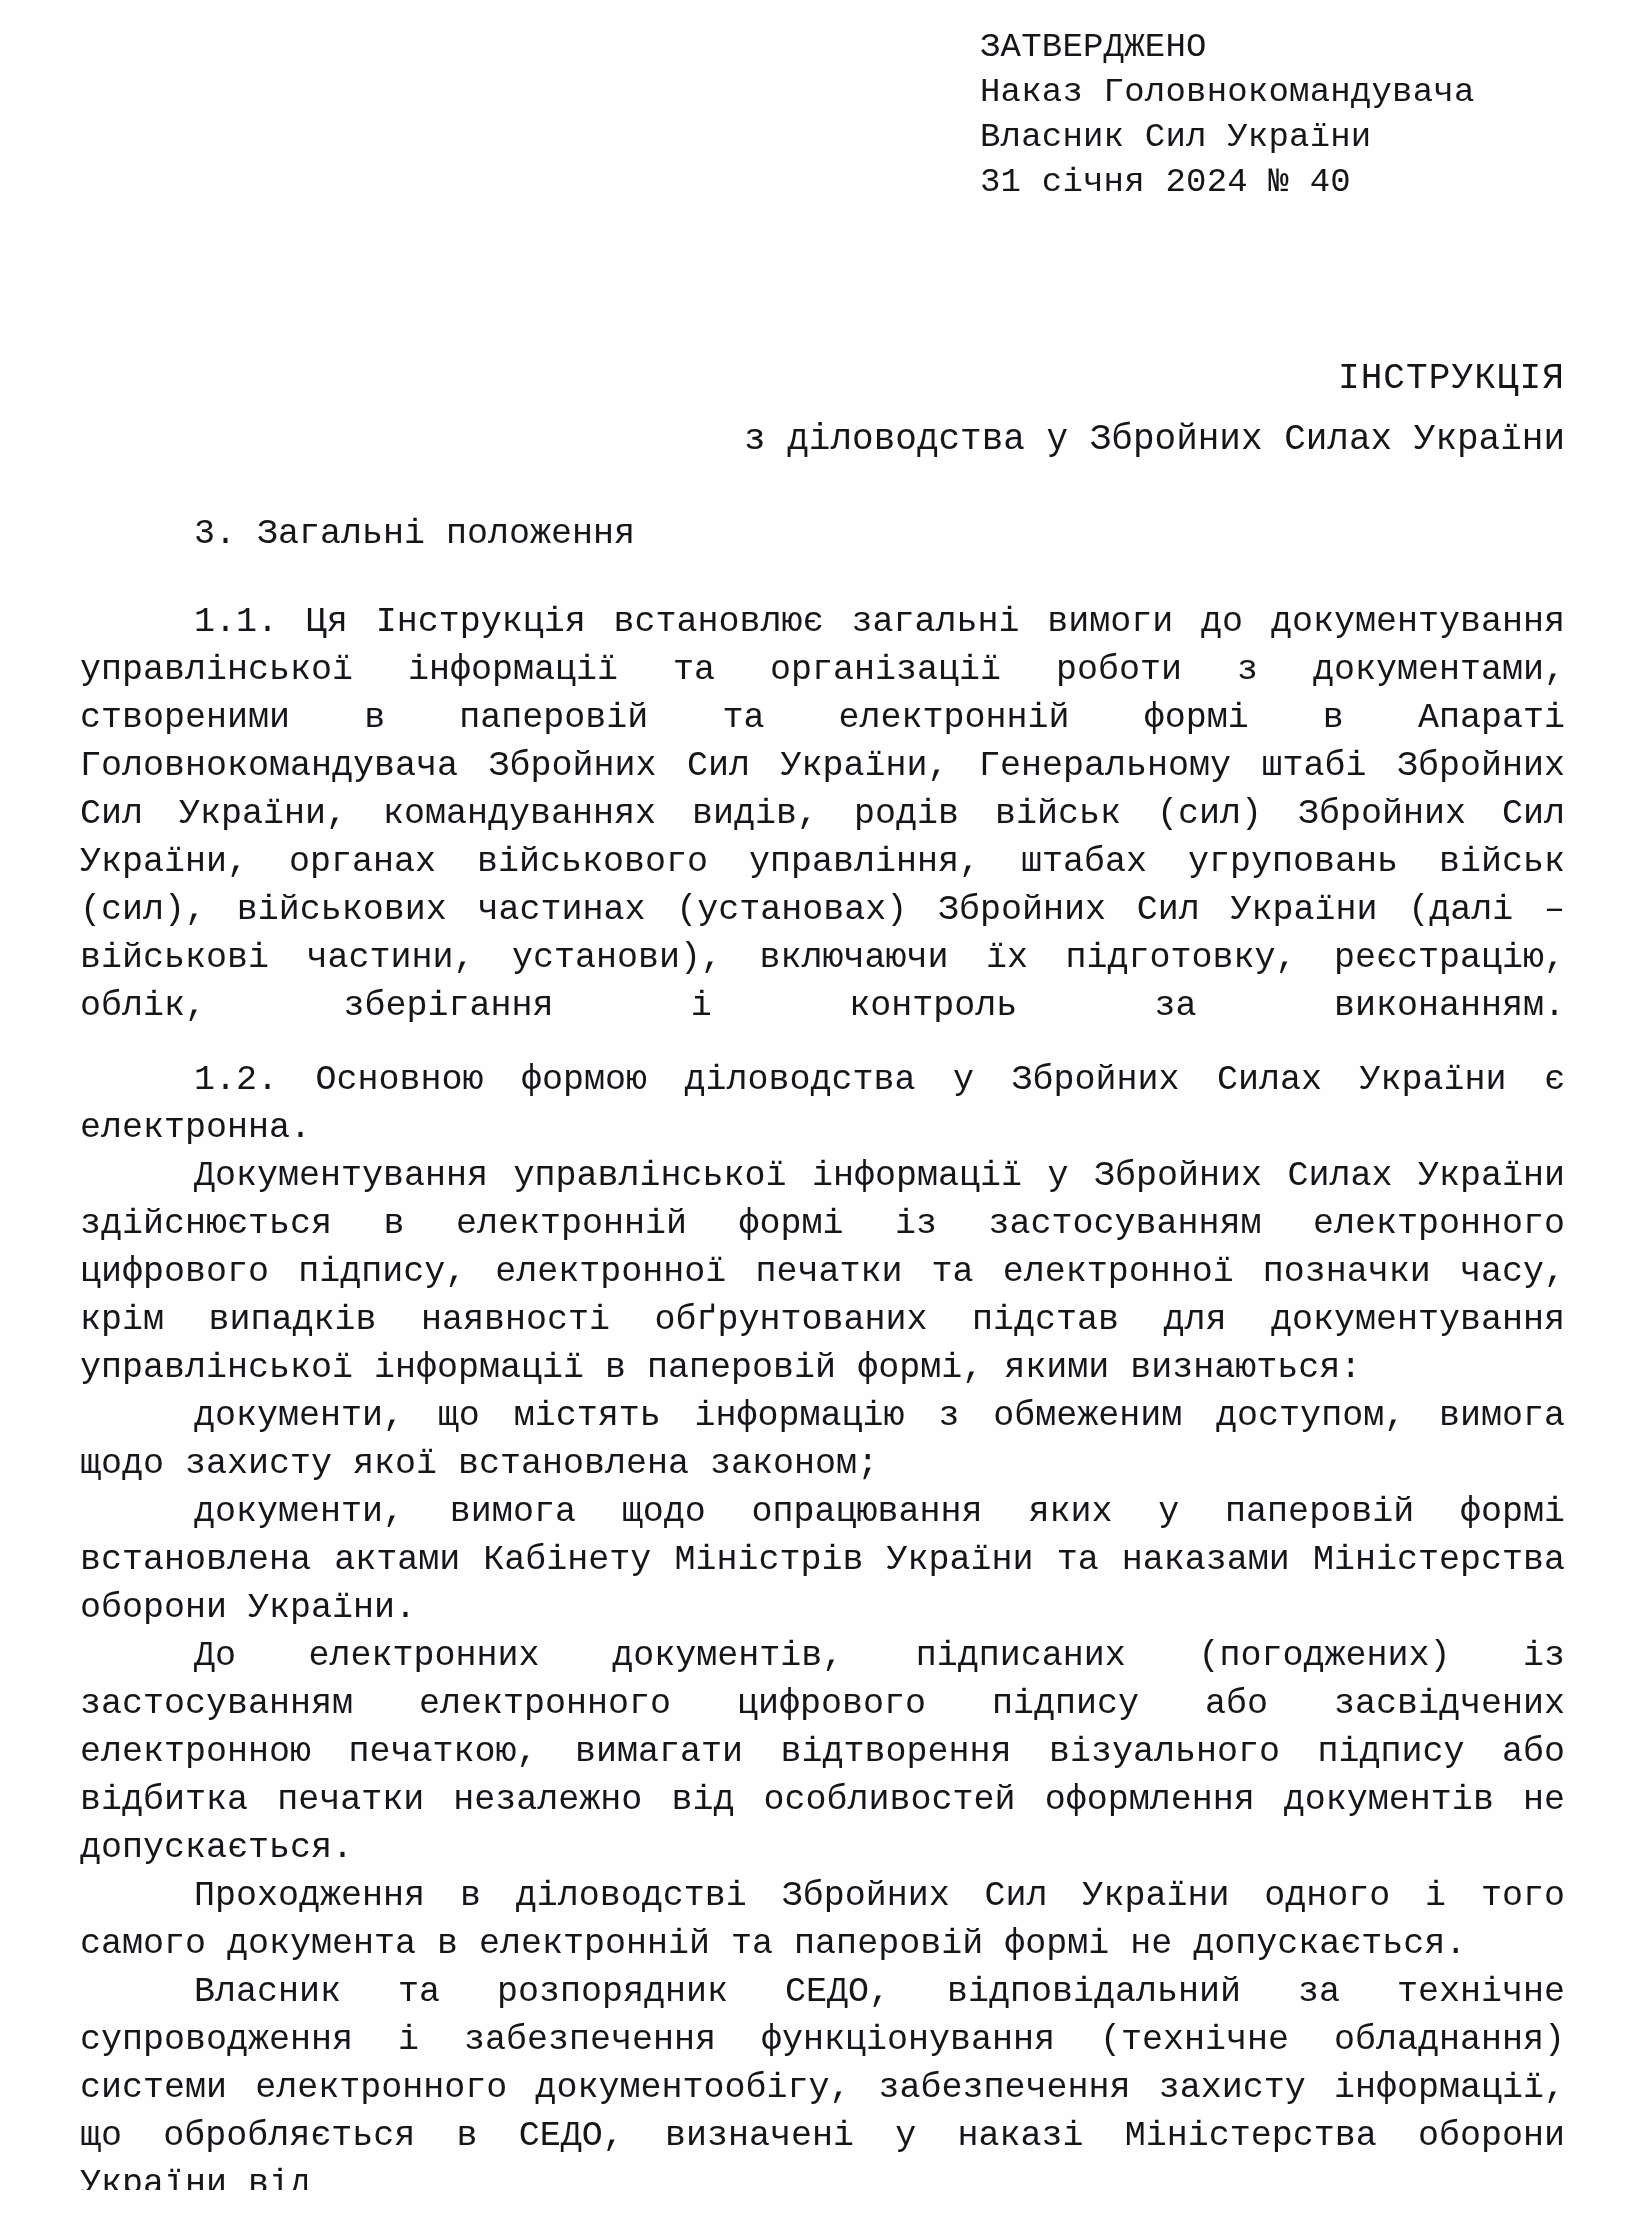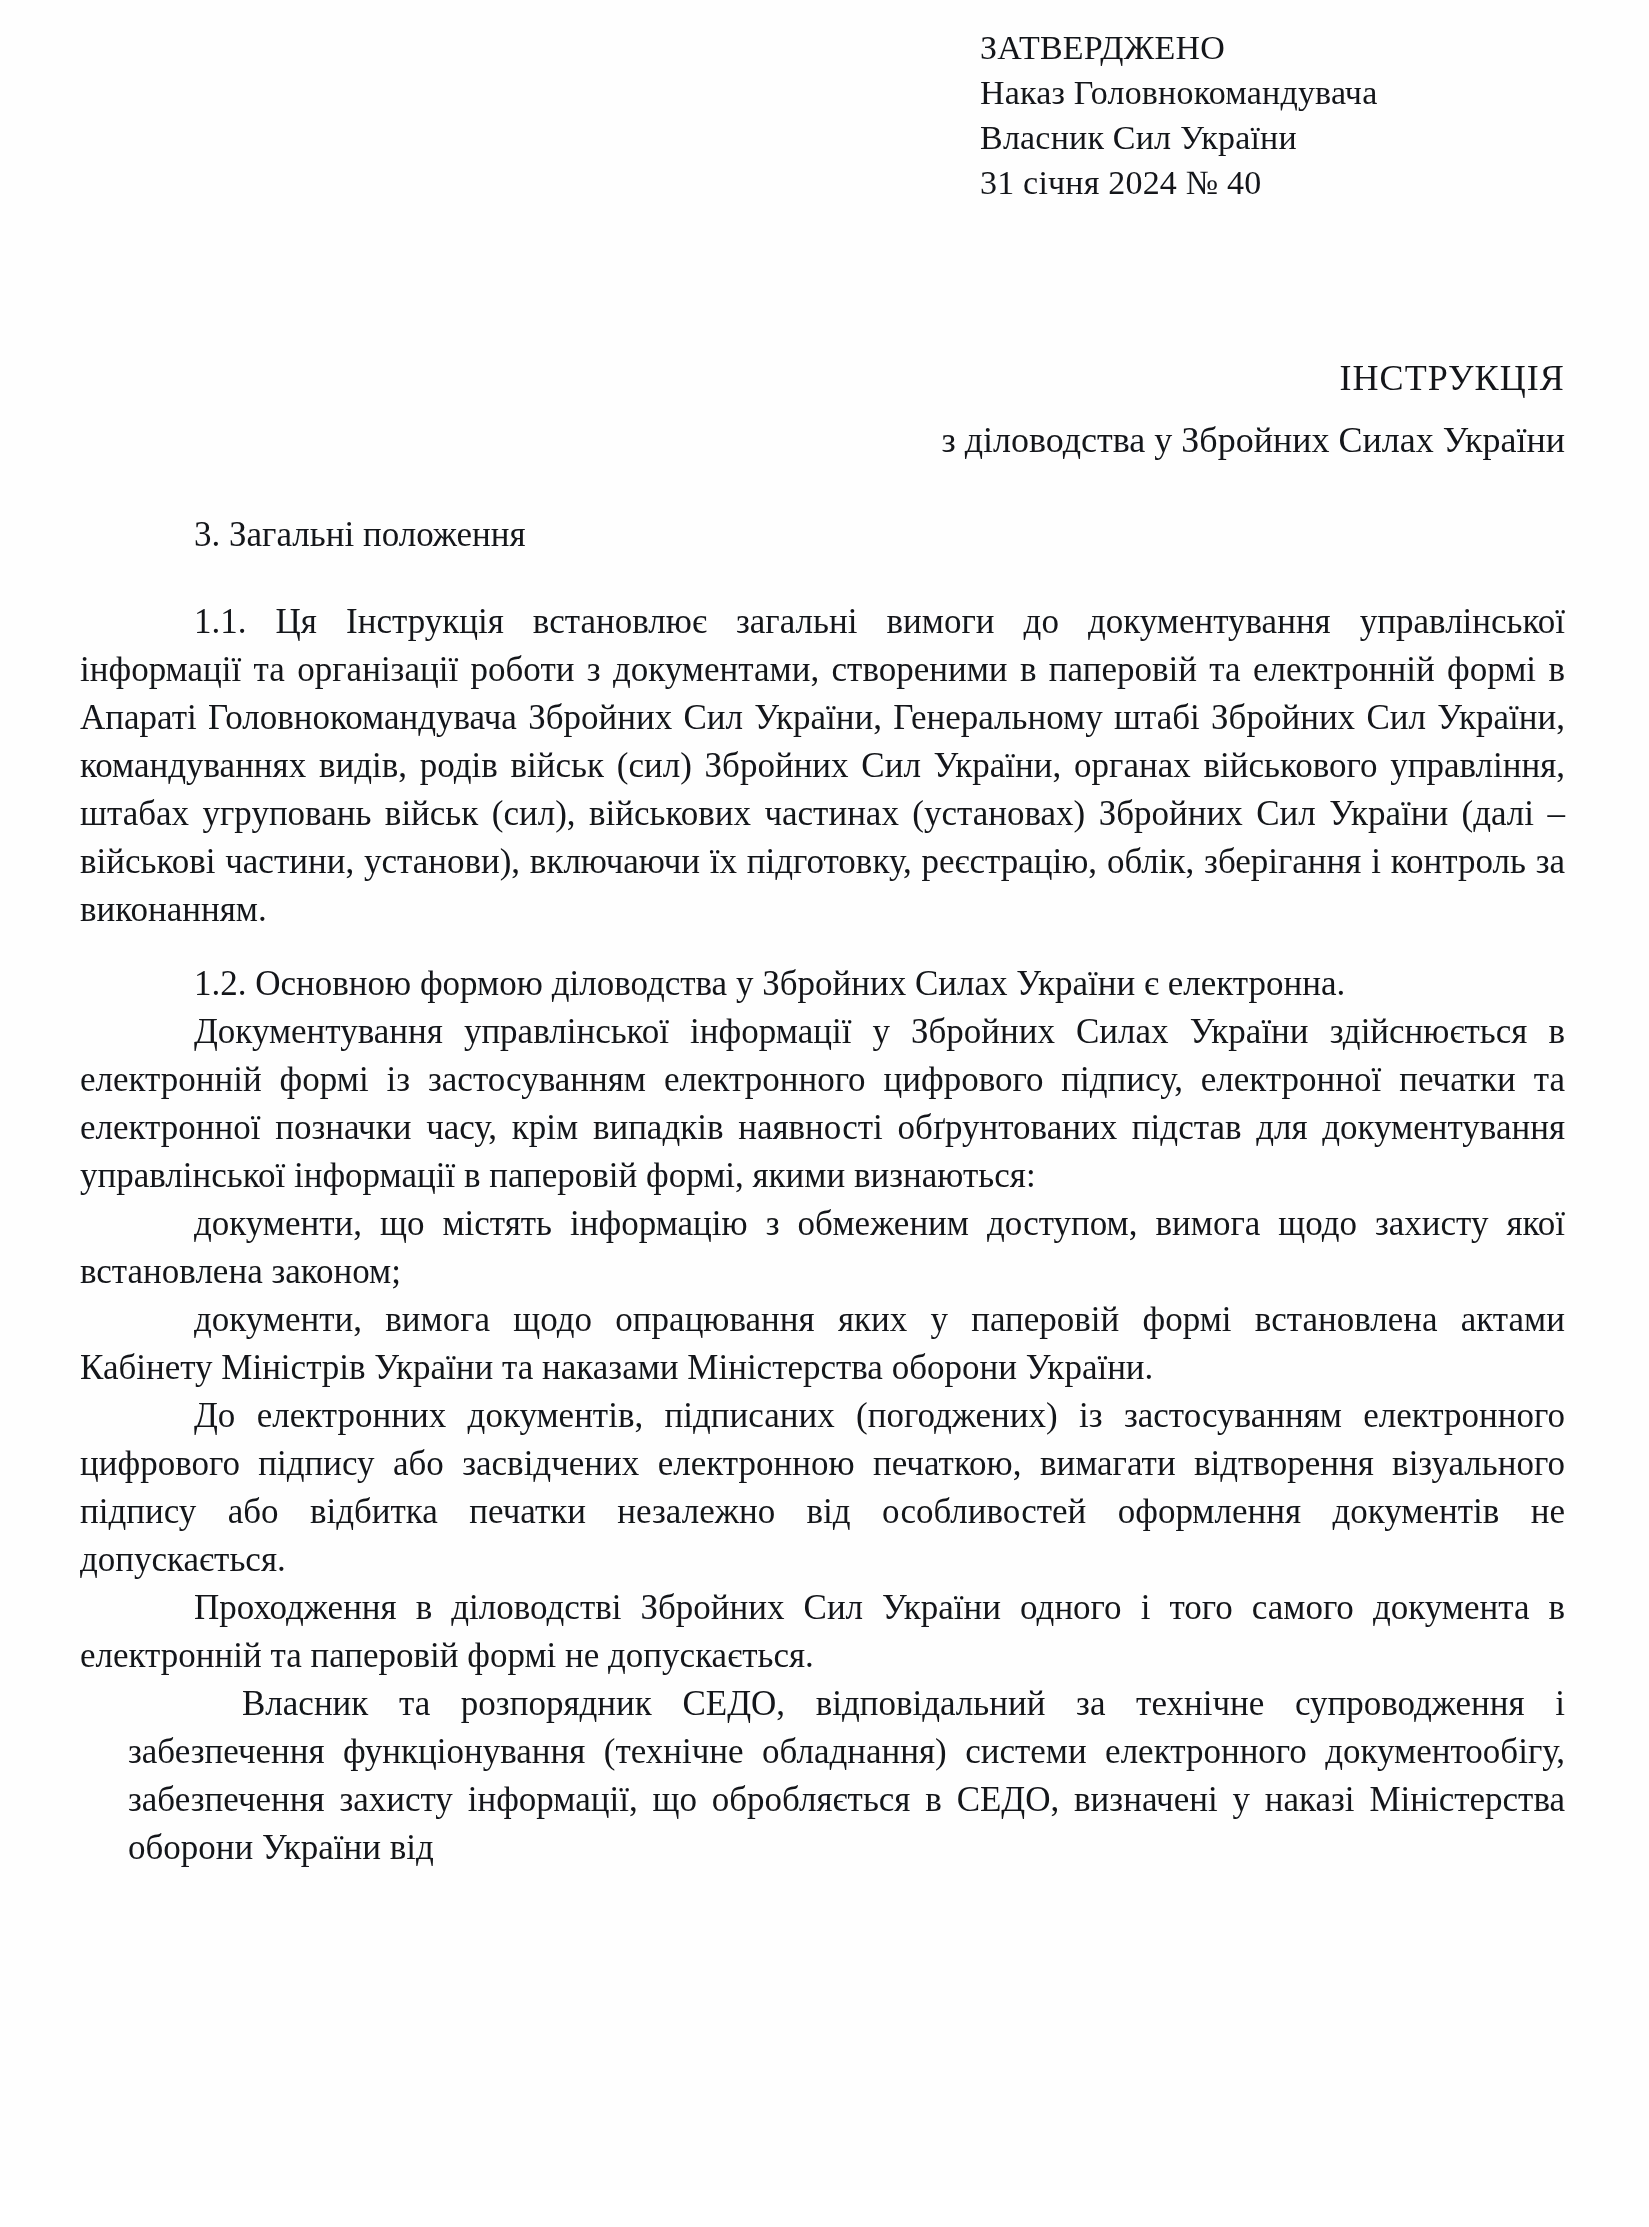--- a/index.html
+++ b/index.html
@@ -6,21 +6,21 @@
   html, body {
     margin: 0;
     padding: 0;
     background: #ffffff;
   }
   .page {
     position: relative;
     width: 1649px;
     height: 2190px;
     background: #fefefe;
-    font-family: Liberation Serif, serif;
+    font-family: Liberation Mono, monospace;
     color: #14161a;
     overflow: hidden;
     box-sizing: border-box;
   }
 
   
   .approval-block {
     position: absolute;
     left: 980px;
     top: 25px;
@@ -70,21 +70,21 @@
     font-size: 35px;
     line-height: 48px;
     text-align: justify;
     text-indent: 114px;
     text-justify: inter-word;
     hyphens: none;
   }
   p.para.gap-before {
     margin-top: 26px;
   }
-  p.para:last-child { margin-bottom: 0; margin-left: 48px; }
+  p.para:last-child { margin-bottom: 0; }
   
   .para.full-justify {
     text-align-last: justify;
   }
 </style>
 </head>
 <body>
 
 <div class="page">
 

